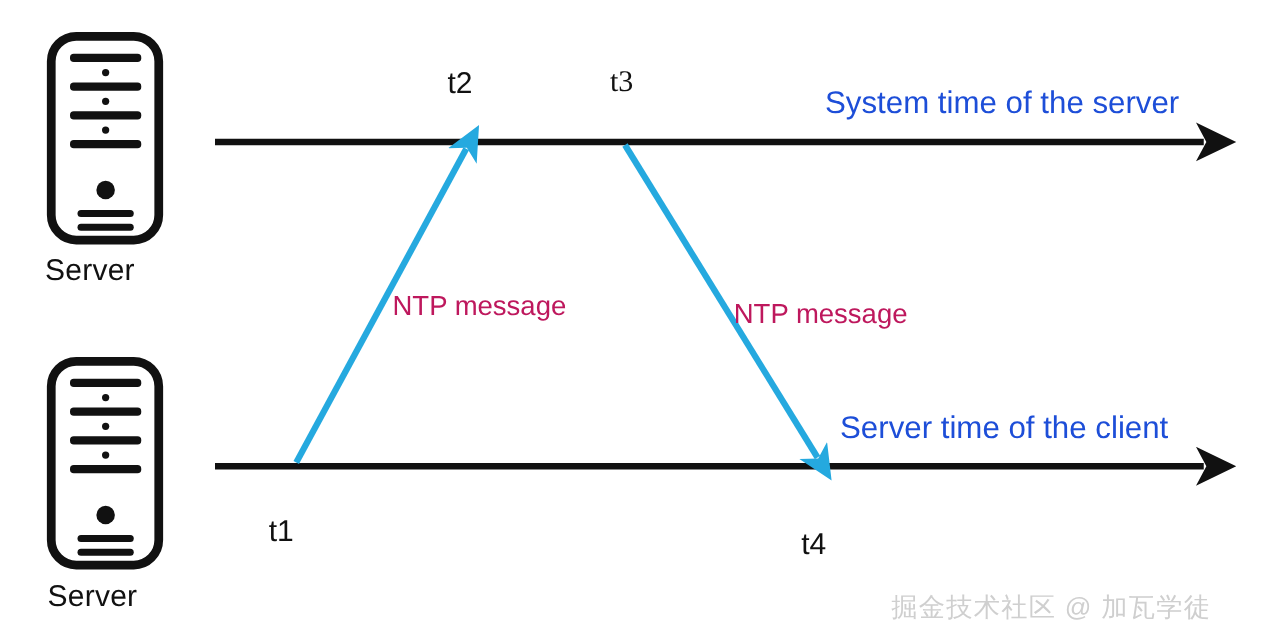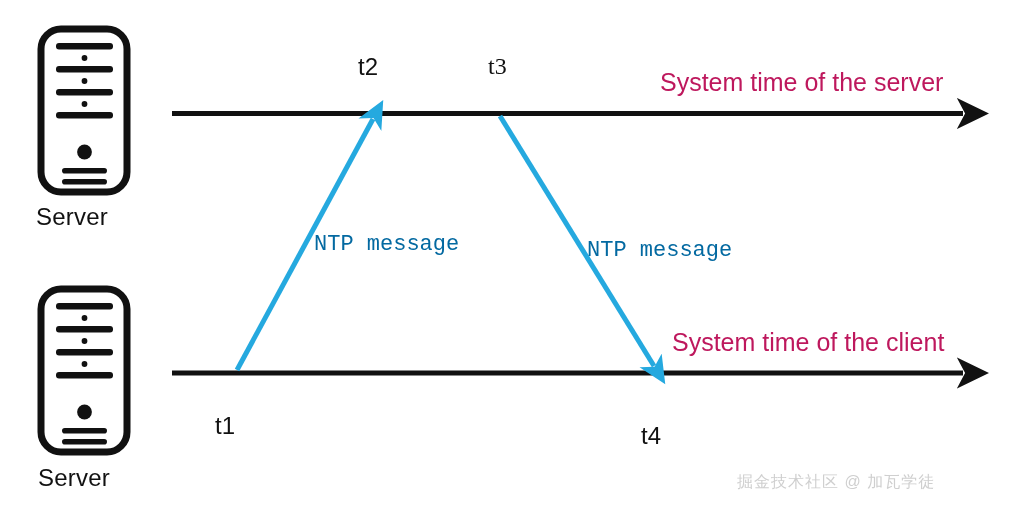--- a/index.html
+++ b/index.html
@@ -29,45 +29,44 @@
     font-family: "Liberation Sans", sans-serif;
     font-size: 24px;
     color: #111111;
     letter-spacing: 0.2px;
     white-space: nowrap;
   }
   .axis-caption {
     position: absolute;
     font-family: "Liberation Sans", sans-serif;
     font-size: 25px;
-    color: #be185d;
+    color: #1d4ed8;
     white-space: nowrap;
   }
   .tick-label {
     position: absolute;
     font-family: "Liberation Sans", sans-serif;
     font-size: 24px;
     color: #111111;
     white-space: nowrap;
   }
   .msg-label {
     position: absolute;
-    font-family: Liberation Mono, monospace;
+    font-family: Liberation Sans, sans-serif;
     font-size: 22px;
-    color: #0369a1;
+    color: #be185d;
     white-space: nowrap;
   }
   .watermark {
     position: absolute;
     font-family: "Liberation Sans", sans-serif;
-    font-size: 16px;
+    font-size: 21px;
     color: #cfcfcf;
     white-space: nowrap;
     letter-spacing: 1px;
-    margin-left: 24px;
   }
   #server-label { left: 36px; top: 203px; }
   #client-label { left: 38px; top: 464px; }
   #server-axis-caption { left: 660px; top: 68px; }
   #client-axis-caption { left: 672px; top: 328px; }
   #tick-t2 { left: 358px; top: 53px; }
   #tick-t3 { left: 488px; top: 53px; font-family: Liberation Serif, serif; }
   #tick-t1 { left: 215px; top: 412px; }
   #tick-t4 { left: 641px; top: 422px; }
   #msg-up { left: 314px; top: 232px; }
@@ -125,21 +124,21 @@
 
     <line x1="500" y1="116" x2="654" y2="366" stroke="#25A9DF" stroke-width="5" marker-end="url(#blue-arrow)"></line>
   </svg>
 
   <div class="node-label" id="server-label">Server</div>
 
   <div class="node-label" id="client-label">Server</div>
 
   <div class="axis-caption" id="server-axis-caption">System time of the server</div>
 
-  <div class="axis-caption" id="client-axis-caption">System time of the client</div>
+  <div class="axis-caption" id="client-axis-caption">Server time of the client</div>
 
   <div class="tick-label" id="tick-t2">t2</div>
 
   <div class="tick-label" id="tick-t3">t3</div>
 
   <div class="tick-label" id="tick-t1">t1</div>
 
   <div class="tick-label" id="tick-t4">t4</div>
 
   <div class="msg-label" id="msg-up">NTP message</div>

